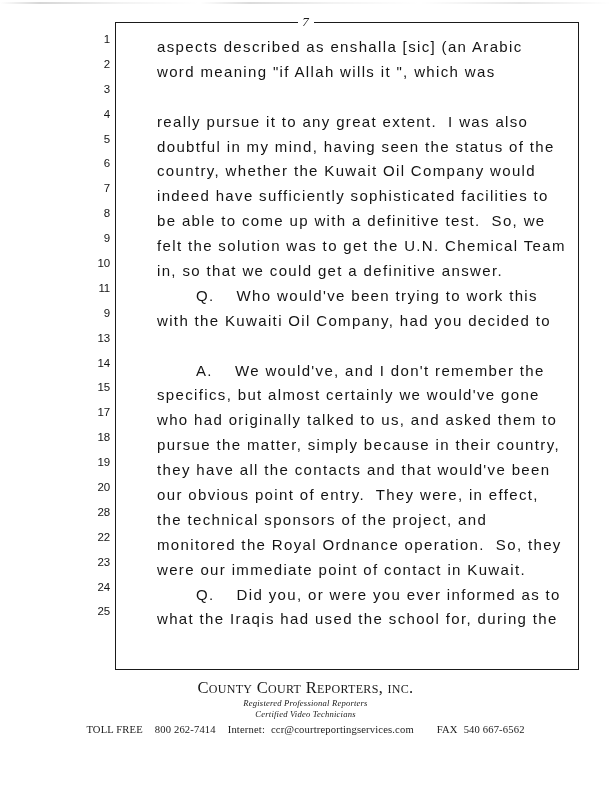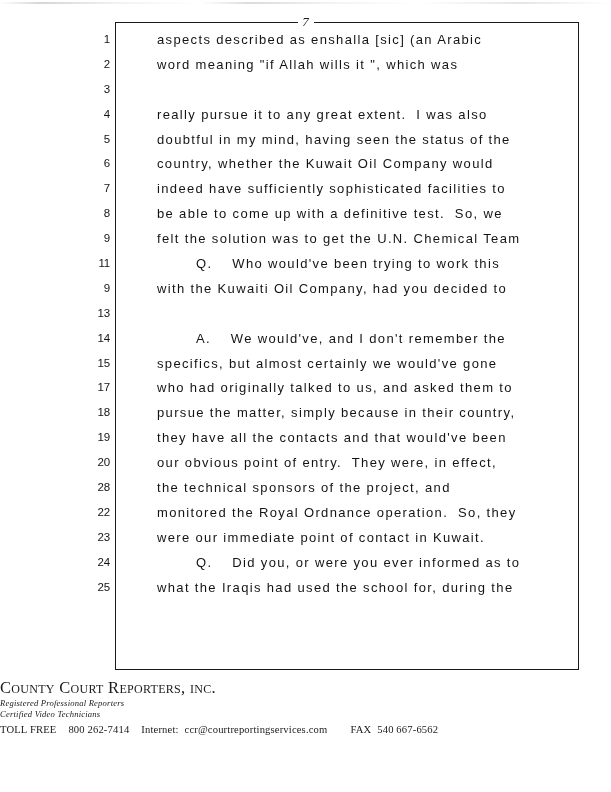--- a/index.html
+++ b/index.html
@@ -85,39 +85,39 @@
     width: 22px;
     text-align: right;
     font-family: "Liberation Sans", sans-serif;
     font-size: 11.5px;
     color: #141414;
     letter-spacing: -0.2px;
   }
   .line-text {
     position: absolute;
     left: 157px;
-    top: 2px;
+    top: 8px;
     width: 415px;
     font-family: "Liberation Sans", sans-serif;
-    font-size: 13px;
+    font-size: 15px;
     letter-spacing: 1.35px;
     color: #141414;
     white-space: pre;
   }
   .line-text.indent {
     left: 196px;
   }
 
   
   .footer {
     position: absolute;
     left: 0;
     top: 678px;
     width: 611px;
-    text-align: left;
+    text-align: center;
     color: #1a1a1a;
   }
   .firm-name {
     font-family: "Liberation Serif", serif;
     font-size: 16.5px;
     font-variant: small-caps;
     letter-spacing: 0.3px;
     line-height: 20px;
     white-space: nowrap;
   }
@@ -176,20 +176,24 @@
       <div class="line-no">7</div>
       <div class="line-text">indeed have sufficiently sophisticated facilities to</div>
     </div>
     <div class="t-line">
       <div class="line-no">8</div>
       <div class="line-text">be able to come up with a definitive test.  So, we</div>
     </div>
     <div class="t-line">
       <div class="line-no">9</div>
       <div class="line-text">felt the solution was to get the U.N. Chemical Team</div>
+    </div>
+    <div class="t-line">
+      <div class="line-no">10</div>
+      <div class="line-text">in, so that we could get a definitive answer.</div>
     </div>
     <div class="t-line">
       <div class="line-no">11</div>
       <div class="line-text indent">Q.    Who would've been trying to work this</div>
     </div>
     <div class="t-line">
       <div class="line-no">9</div>
       <div class="line-text">with the Kuwaiti Oil Company, had you decided to</div>
     </div>
     <div class="t-line">

